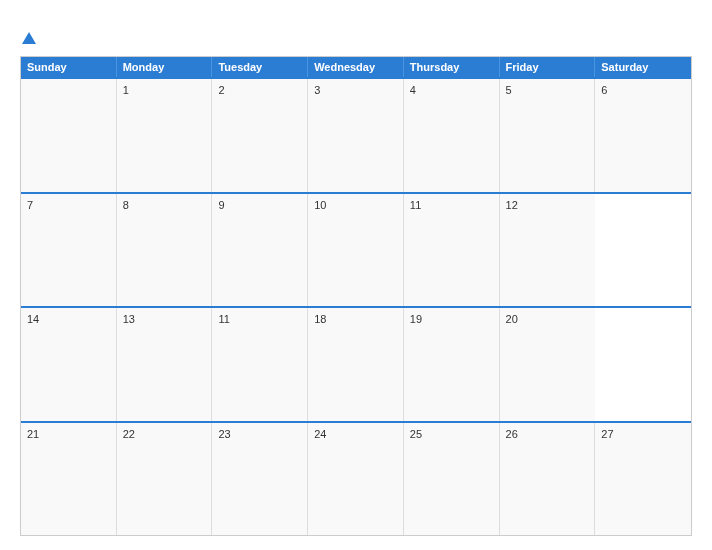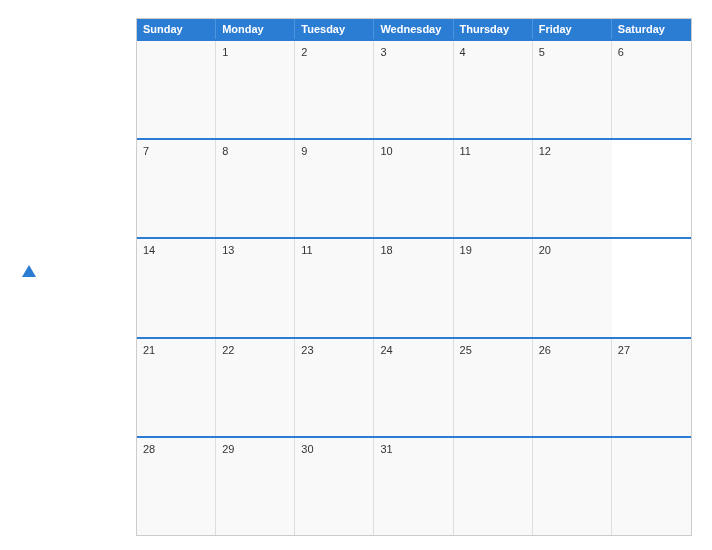--- a/index.html
+++ b/index.html
@@ -7,22 +7,23 @@
       width: 712px;
       height: 550px;
       background: #fff;
       font-family: Arial, sans-serif;
       overflow: hidden;
     }
     .page {
       width: 712px;
       height: 550px;
       background: #fff;
-      padding: 18px 20px 14px 20px;
-      display: flex;
+      padding: 32px 20px 14px 20px;
+      display: flex;
+      flex-direction: column;
     }
 
     
     .header {
       display: flex;
       align-items: center;
       justify-content: space-between;
       margin-bottom: 10px;
     }
     .logo-text-general {
@@ -236,32 +237,15 @@
           <div class="day-cell">
             <span class="day-num">25</span>
           </div>
           <div class="day-cell">
             <span class="day-num">26</span>
           </div>
           <div class="day-cell">
             <span class="day-num">27</span>
           </div>
         </div>
-        <div class="week-row">
-          <div class="day-cell">
-            <span class="day-num">28</span>
-          </div>
-          <div class="day-cell">
-            <span class="day-num">29</span>
-          </div>
-          <div class="day-cell">
-            <span class="day-num">30</span>
-          </div>
-          <div class="day-cell">
-            <span class="day-num">31</span>
-          </div>
-          <div class="day-cell empty"></div>
-          <div class="day-cell empty"></div>
-          <div class="day-cell empty"></div>
-        </div>
       </div>
   </div>
 </div>
 
 </body></html>

